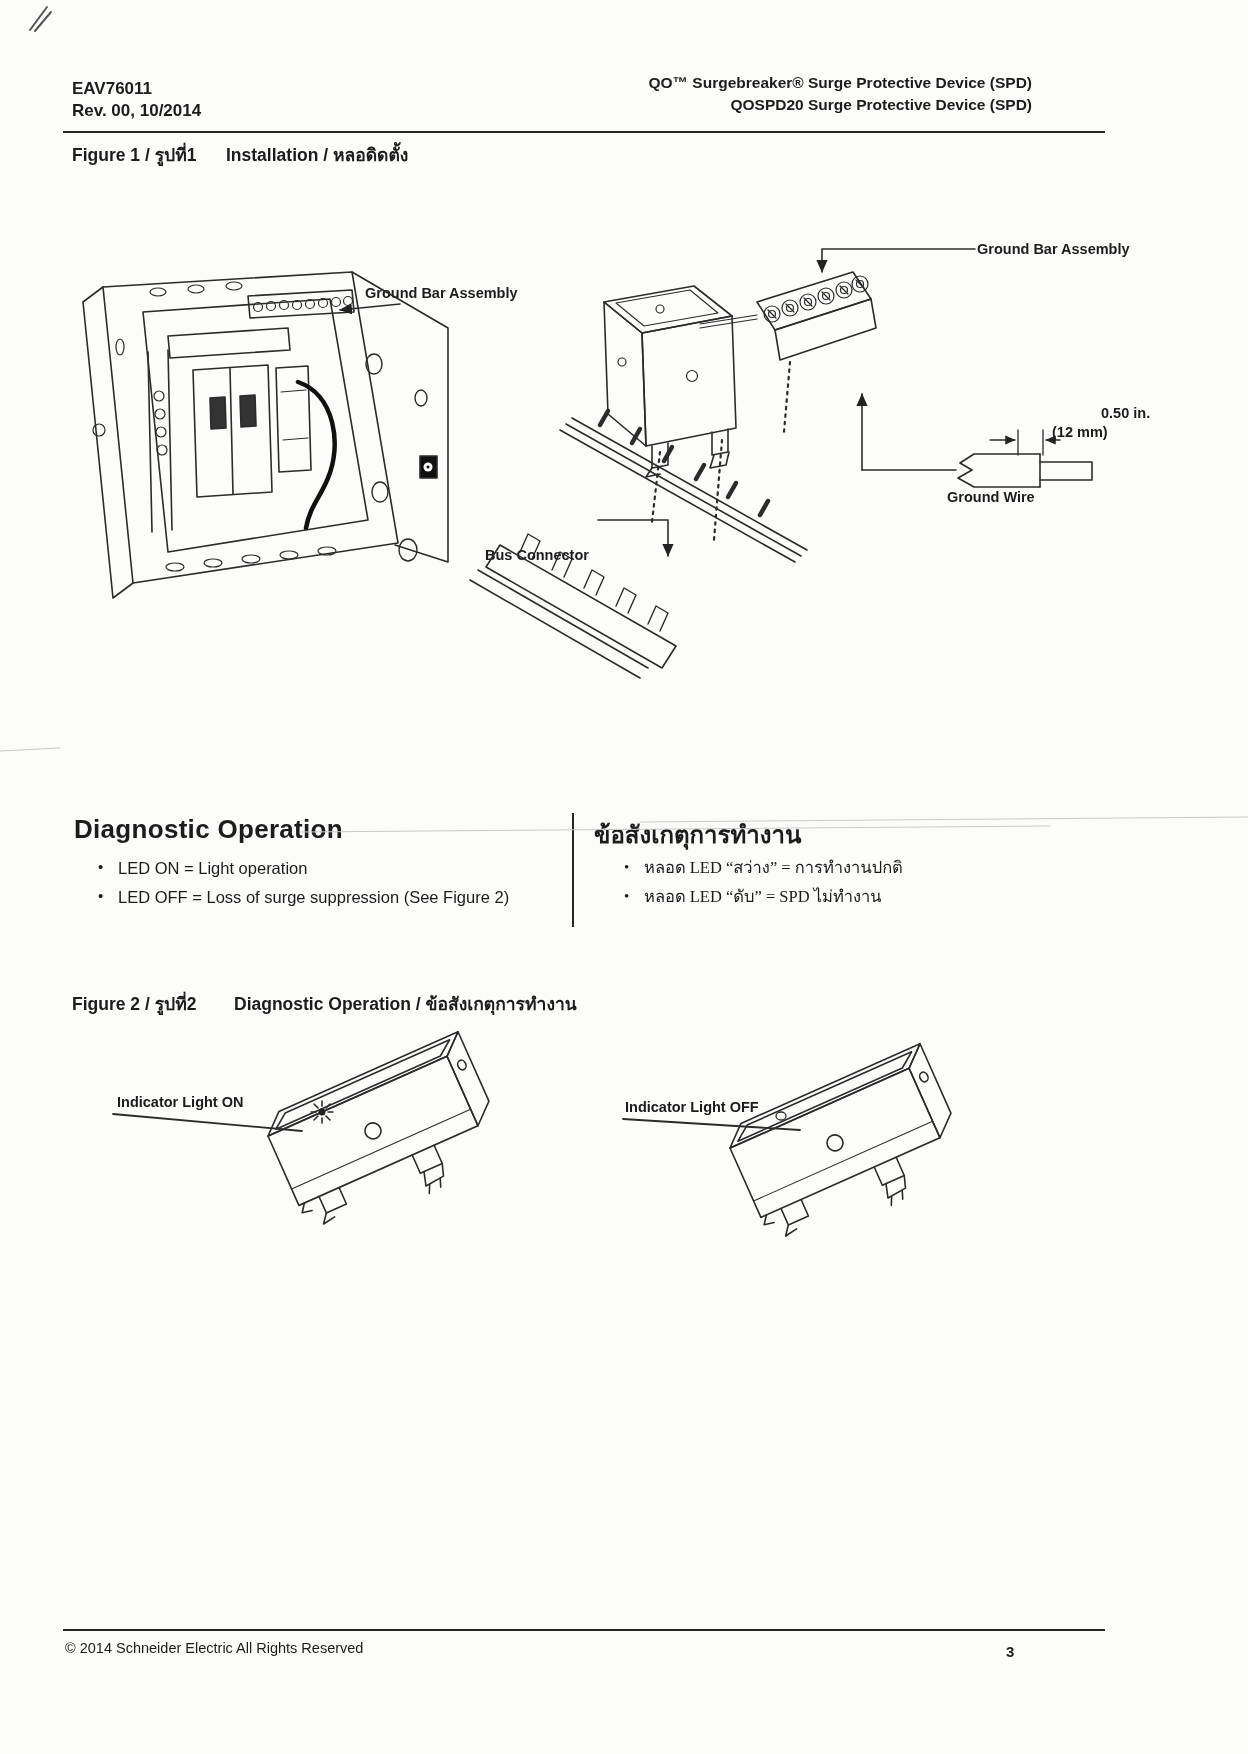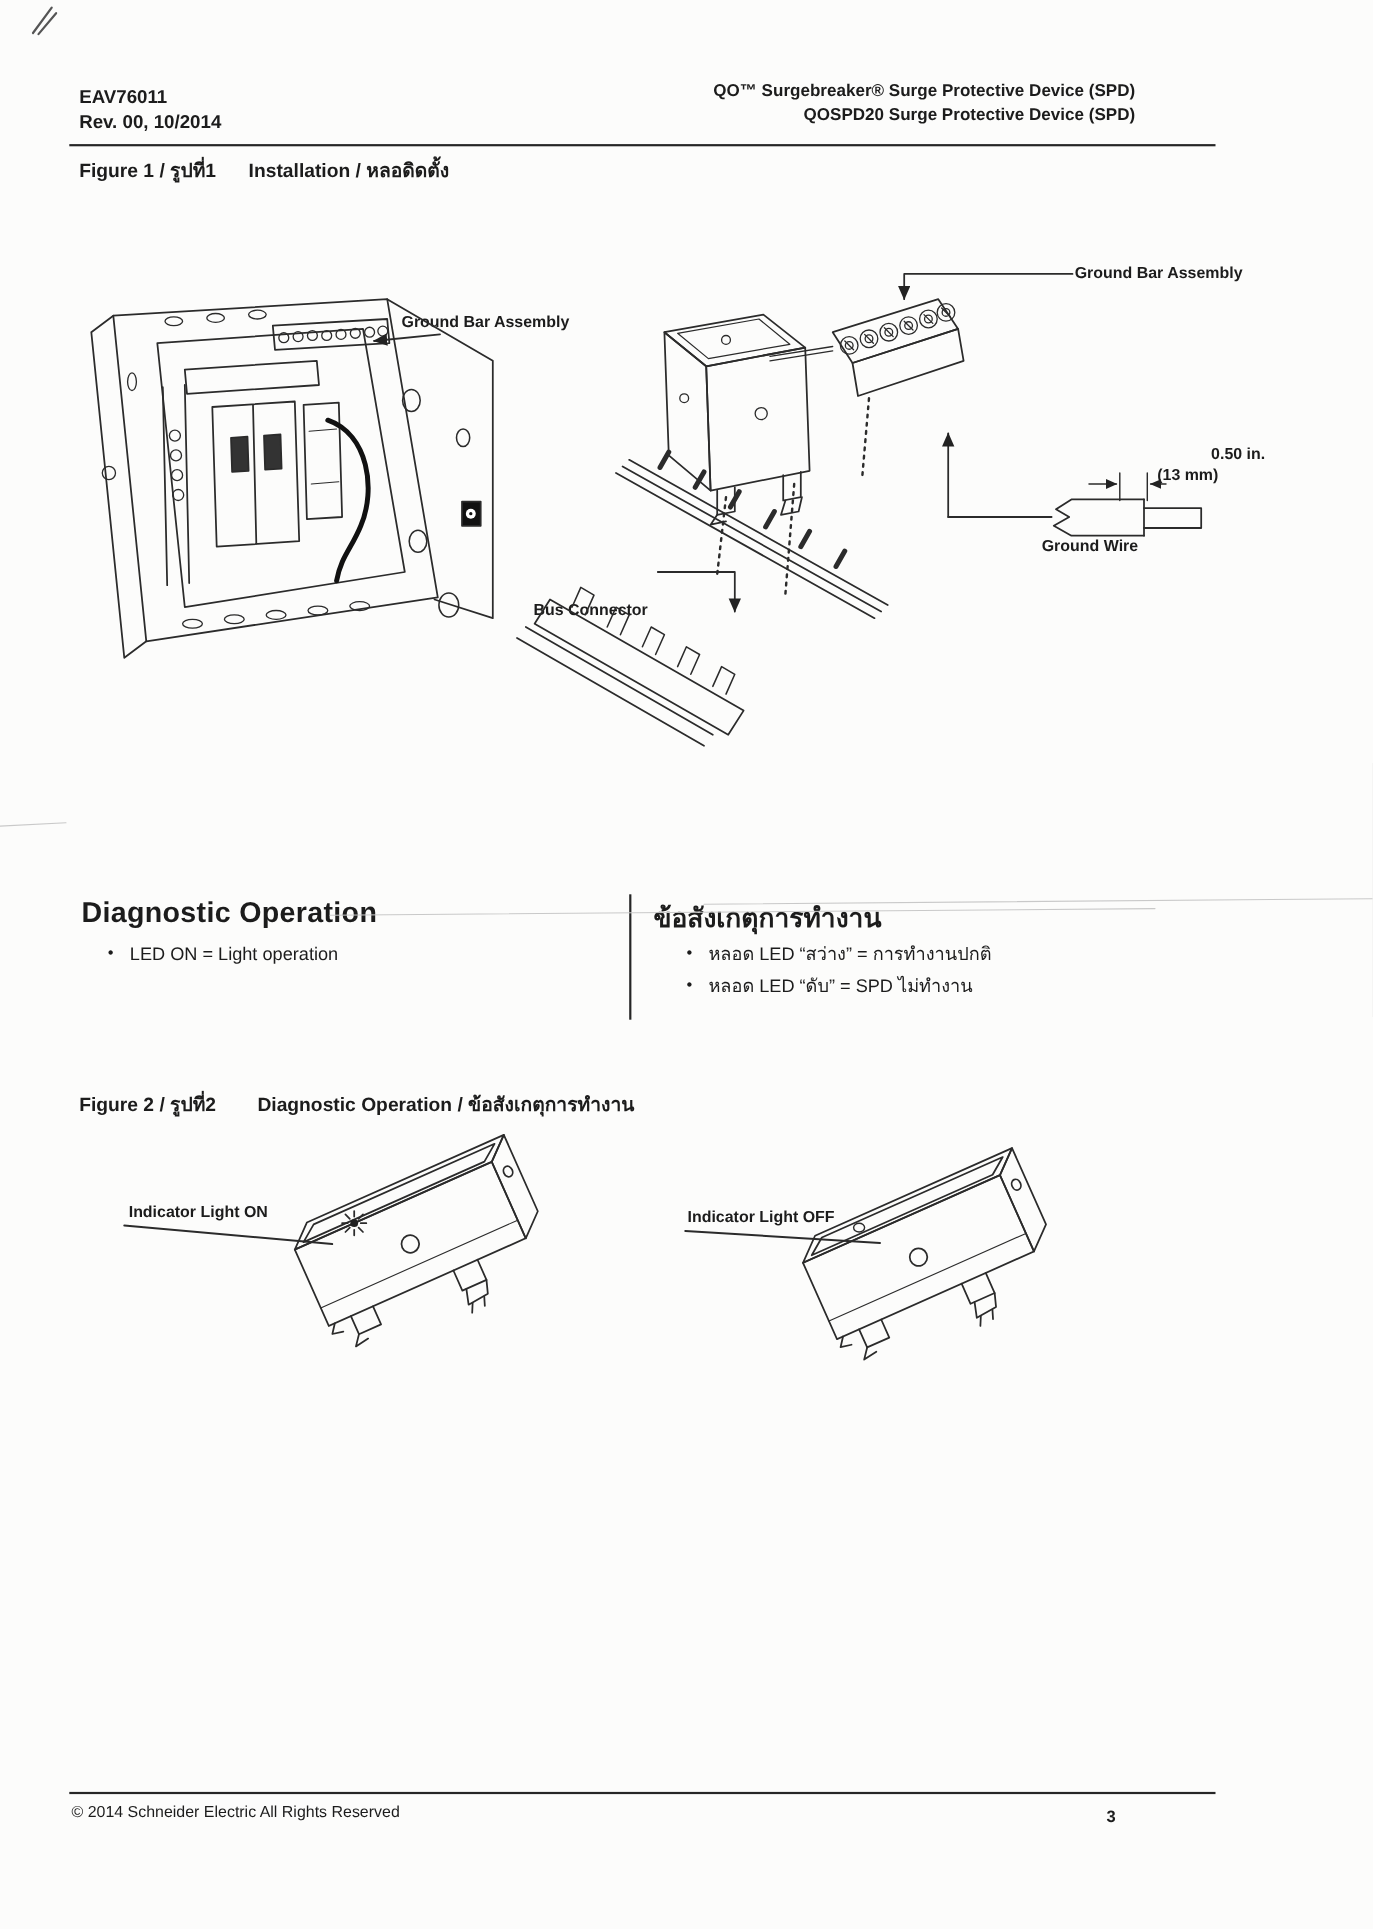--- a/index.html
+++ b/index.html
@@ -38,30 +38,31 @@
   <div class="abs prod" style="right:216px;top:94px;">QOSPD20 Surge Protective Device (SPD)</div>
   <div class="rule" style="left:63px;top:131px;width:1042px;"></div>
 
   <div class="abs cap" style="left:72px;top:141px;">Figure 1 / รูปที่1</div>
   <div class="abs cap" style="left:226px;top:141px;">Installation / หลอดิดตั้ง</div>
 
   <div class="abs lbl" style="left:365px;top:285px;">Ground Bar Assembly</div>
   <div class="abs lbl" style="left:977px;top:241px;">Ground Bar Assembly</div>
   <div class="abs lbl" style="left:485px;top:511px;margin-top:36px;">Bus Connector</div>
   <div class="abs lbl" style="left:1056px;top:405px;margin-left:45px;">0.50 in.</div>
-  <div class="abs lbl" style="left:1052px;top:424px;">(13 mm)</div>
+  <div class="abs lbl" style="left:1052px;top:424px;">(12 mm)</div>
   <div class="abs lbl" style="left:947px;top:489px;">Ground Wire</div>
 
   <div class="abs h-en" style="left:74px;top:814px;">Diagnostic Operation</div>
   <ul class="abs bullets" style="left:94px;top:858px;width:460px;">
     <li>LED ON = Light operation</li>
+    <li>LED OFF = Loss of surge suppression (See Figure 2)</li>
   </ul>
   <div class="vdivider" style="left:572px;top:813px;height:114px;"></div>
   <div class="abs h-th" style="left:594px;top:815px;">ข้อสังเกตุการทำงาน</div>
-  <ul class="abs bullets" style="left:620px;top:858px;width:420px;">
+  <ul class="abs bullets" style="left:620px;top:858px;width:420px;font-family:Liberation Serif, serif;">
     <li>หลอด LED “สว่าง” = การทำงานปกติ</li>
     <li>หลอด LED “ดับ” = SPD ไม่ทำงาน</li>
   </ul>
 
   <div class="abs cap" style="left:72px;top:990px;">Figure 2 / รูปที่2</div>
   <div class="abs cap" style="left:234px;top:990px;">Diagnostic Operation / ข้อสังเกตุการทำงาน</div>
   <div class="abs lbl" style="left:117px;top:1094px;">Indicator Light ON</div>
   <div class="abs lbl" style="left:625px;top:1099px;">Indicator Light OFF</div>
 
   <div class="rule" style="left:63px;top:1629px;width:1042px;"></div>

